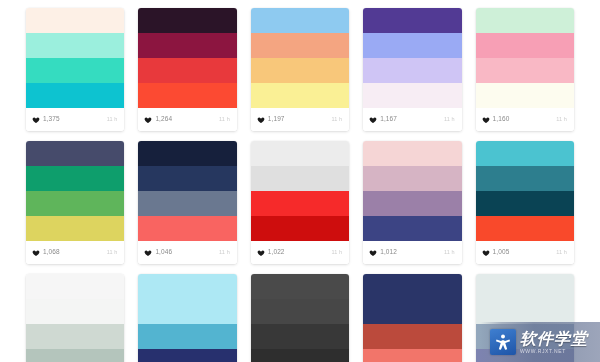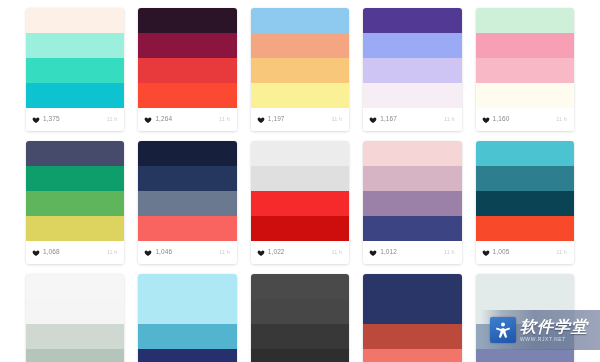--- a/index.html
+++ b/index.html
@@ -90,21 +90,21 @@
     font-size: 5.5px;
     color: #cdcdcd;
     letter-spacing: 0.1px;
     line-height: 1;
     font-family: "Liberation Sans", sans-serif;
   }
 
   .watermark {
     position: absolute;
     right: 0;
-    bottom: 12px;
+    bottom: 0;
     width: 120px;
     height: 40px;
     display: flex;
     align-items: center;
     gap: 4px;
     padding: 4px 2px 4px 10px;
     background: linear-gradient(90deg, rgba(150,160,180,0.0) 0%, rgba(120,132,158,0.55) 18%, rgba(104,118,150,0.78) 45%, rgba(96,110,144,0.62) 100%);
     pointer-events: none;
   }
 

